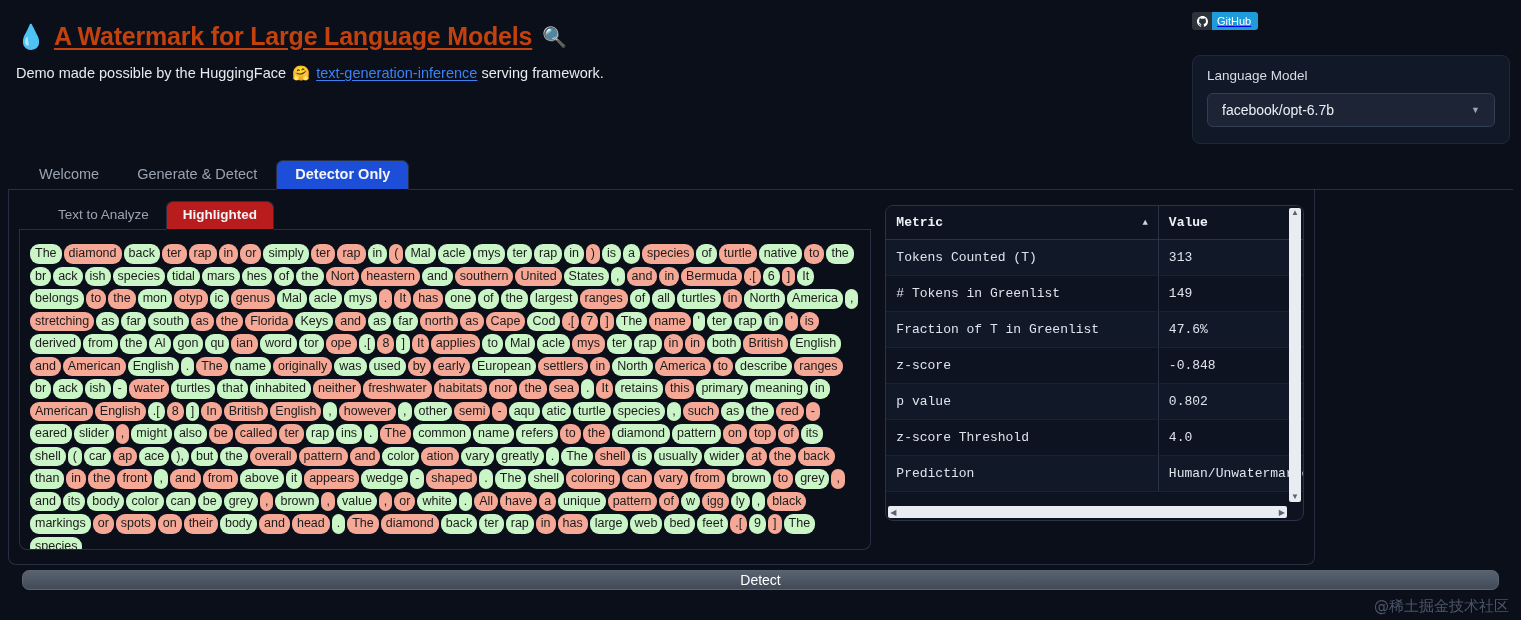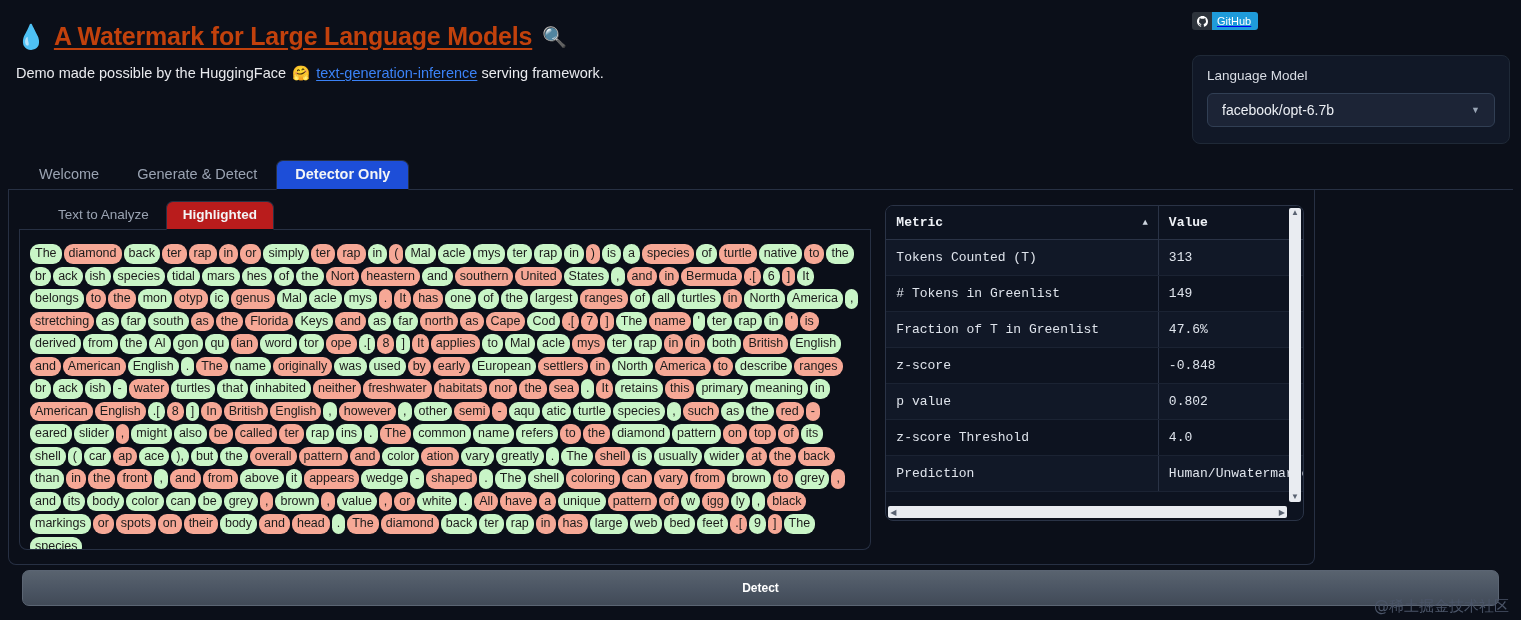--- a/index.html
+++ b/index.html
@@ -255,27 +255,27 @@
     align-items: center;
     padding: 0 2px;
   }
   .hscroll .arw { font-size: 8px; color: #5a6372; }
 
   
   .detect-btn {
     position: absolute;
     top: 570px; left: 22px;
     width: 1477px;
-    height: 36px;
+    height: 20px;
     background: linear-gradient(180deg,#59636f 0%,#4b5563 55%,#414a57 100%);
     border: 1px solid #5b6573;
     border-radius: 7px;
     color: #fff;
-    font-size: 12px;
-    font-weight: 700;
+    font-size: 14px;
+    font-weight: 400;
     display: flex;
     align-items: center;
     justify-content: center;
     cursor: pointer;
   }
 
   .wm {
     position: absolute;
     right: 12px; bottom: 4px;
     color: #4b5568;

